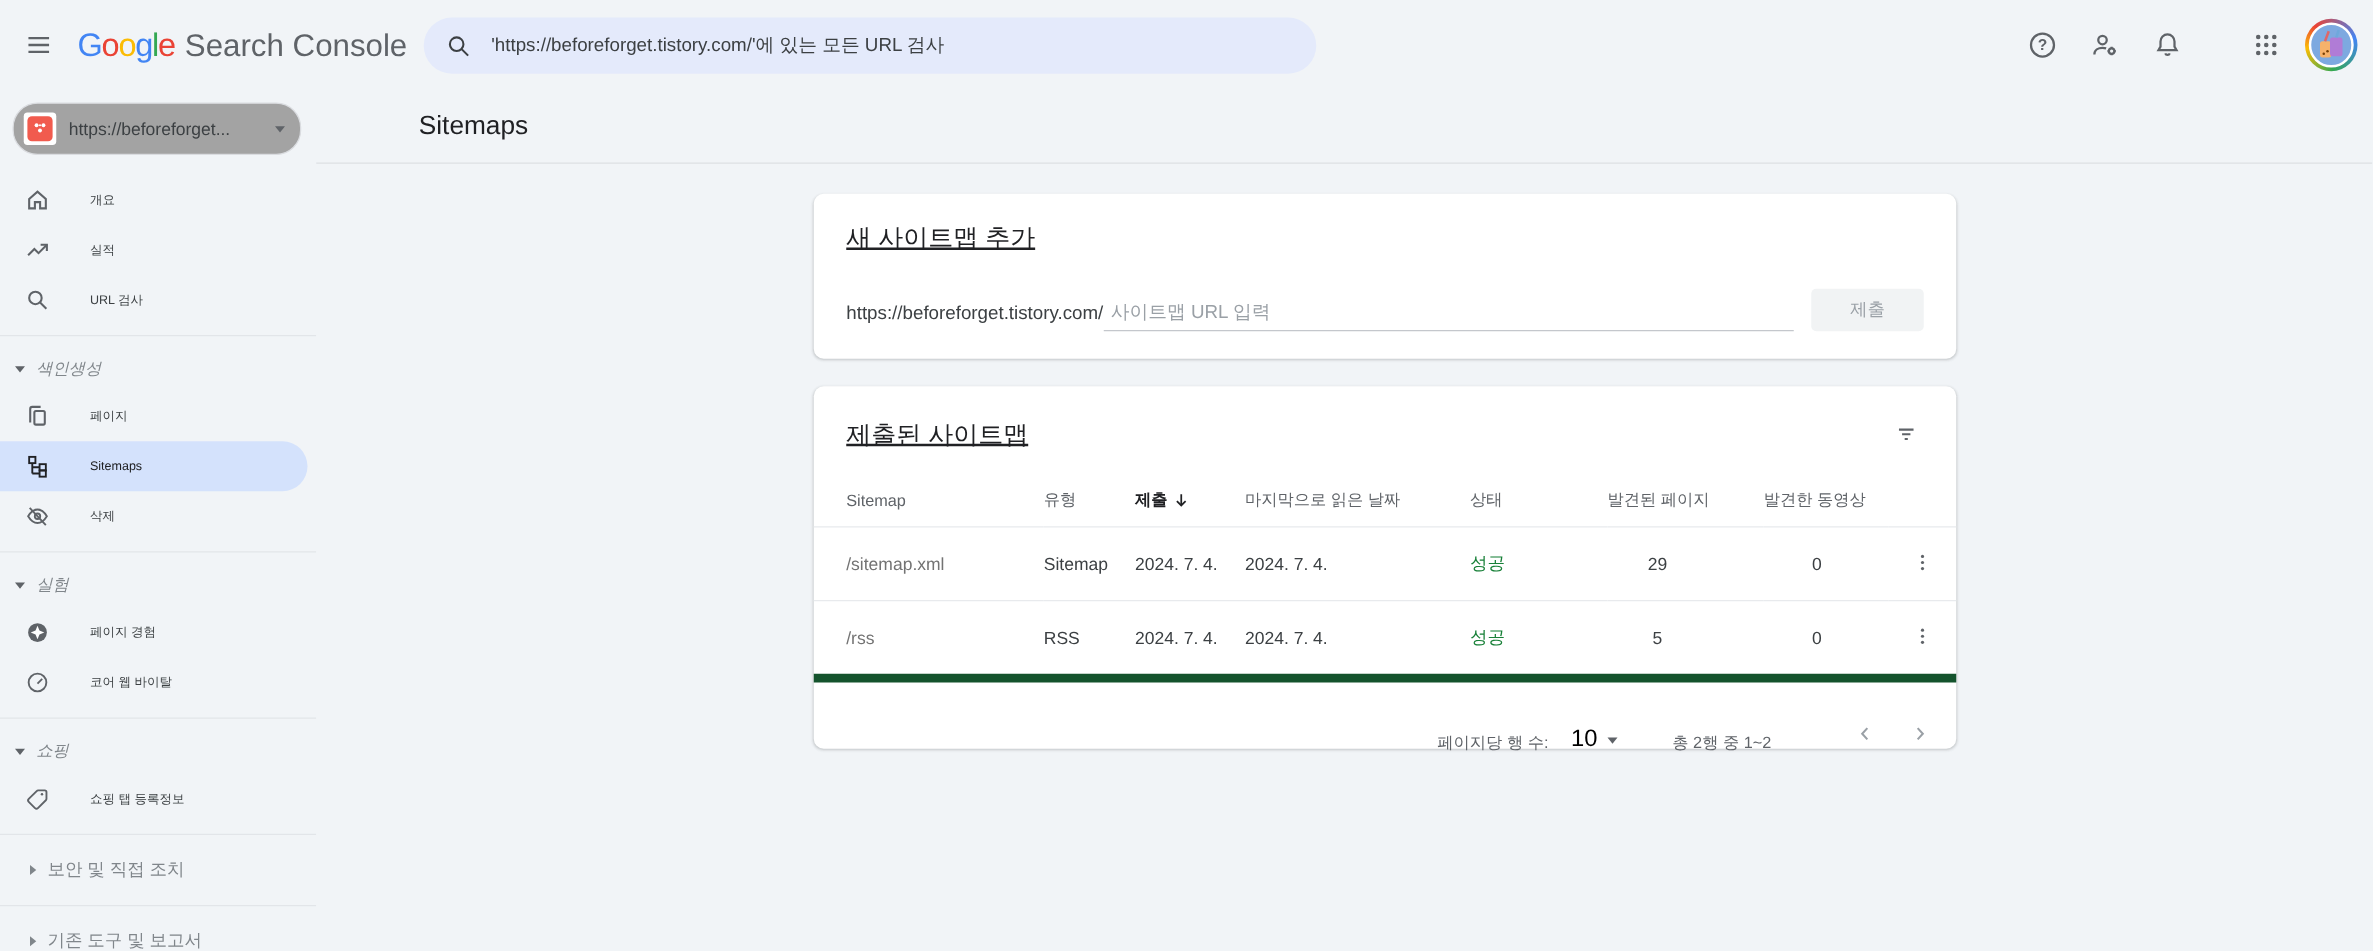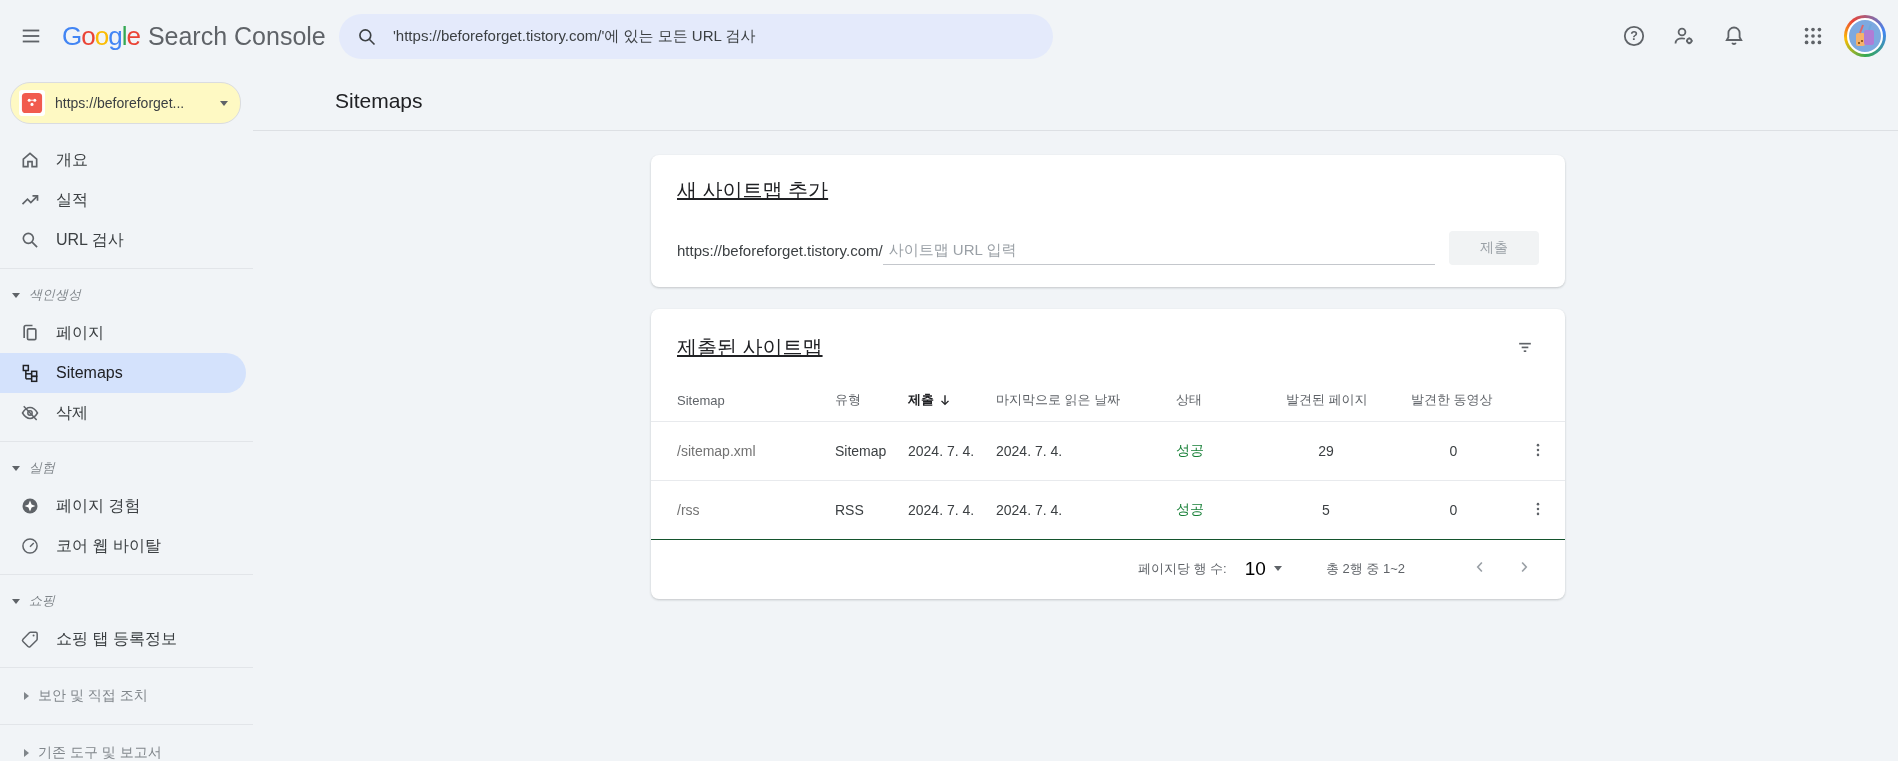--- a/index.html
+++ b/index.html
@@ -16,27 +16,27 @@
   .logo .product{font-size:25px;color:#5f6368;margin-left:8px;font-weight:400;}
   .searchpill{position:absolute;left:339px;top:14px;width:714px;height:45px;background:#e4eafb;border-radius:23px;display:flex;align-items:center;padding:0 18px;box-sizing:border-box;}
   .searchpill input{flex:1;border:none;background:transparent;outline:none;font-size:15px;color:#3c4043;margin-left:14px;font-family:inherit;}
   .top-right{position:absolute;right:12px;top:0;height:72px;display:flex;align-items:center;gap:14px;}
   .top-right .gap{width:16px;}
   .avatar{width:42px;height:42px;border-radius:50%;background:conic-gradient(from -40deg,#ea4335,#4285f4 32%,#34a853 60%,#fbbc05 84%,#ea4335);display:flex;align-items:center;justify-content:center;cursor:pointer;}
   .avatar-inner{width:36px;height:36px;border-radius:50%;background:#7da9e0;border:2px solid #fff;box-sizing:border-box;overflow:hidden;display:flex;align-items:center;justify-content:center;}
 
   
   .sidebar{position:absolute;top:72px;left:0;width:253px;bottom:0;overflow:hidden;}
-  .property{margin:10px 12px 0 10px;height:40px;background:#fef9c3;border:1px solid #dadce0;border-radius:20px;display:flex;align-items:center;padding:0 12px 0 8px;cursor:pointer;}
+  .property{margin:10px 12px 0 10px;height:40px;background:#a3a3a3;border:1px solid #dadce0;border-radius:20px;display:flex;align-items:center;padding:0 12px 0 8px;cursor:pointer;}
   .favicon{width:26px;height:26px;background:#fff;border-radius:3px;display:flex;align-items:center;justify-content:center;}
   .property .plabel{font-size:14px;color:#3c4043;margin-left:10px;font-weight:500;}
   .caret-down{width:0;height:0;border-left:4.5px solid transparent;border-right:4.5px solid transparent;border-top:5.5px solid #5f6368;margin-left:auto;}
   .nav{margin-top:16px;}
   .navitem{height:40px;display:flex;align-items:center;padding-left:20px;cursor:pointer;color:#3c4043;}
-  .navitem .nlabel{font-size:16px;margin-left:16px;}
+  .navitem .nlabel{font-size:10px;margin-left:32px;}
   .navitem.selected{background:#d4e2fc;border-radius:0 20px 20px 0;width:246px;box-sizing:border-box;color:#202124;}
   .navitem.selected .nlabel{font-weight:500;}
   .sdivider{height:1px;background:#e2e5e9;margin:8px 0;}
   .sechead{height:36px;display:flex;align-items:center;padding-left:12px;cursor:pointer;font-style:italic;}
   .sechead .slabel{font-size:13px;color:#80868b;margin-left:9px;}
   .caret-right{width:0;height:0;border-top:4.5px solid transparent;border-bottom:4.5px solid transparent;border-left:5.5px solid #80868b;}
   .collapsed-item{height:40px;display:flex;align-items:center;padding-left:12px;cursor:pointer;margin-left:12px;}
   .collapsed-item .slabel{font-size:14px;color:#80868b;margin-left:9px;}
 
   
@@ -61,21 +61,21 @@
   th.sorted{color:#202124;font-weight:700;}
   th .sortwrap{display:inline-flex;align-items:center;gap:4px;}
   tbody td{font-size:14px;color:#3c4043;height:58px;border-top:1px solid #e8eaed;vertical-align:middle;padding:0;}
   td.path{color:#737373;}
   td.status{color:#188038;}
   td.num{text-align:center;}
   td.num.pages{padding-right:45px;}
   td.num.videos{padding-right:15px;}
   td.menu{text-align:center;}
   .kebab{background:none;border:none;cursor:pointer;padding:4px;}
-  .tfooter{height:57px;border-top:1px solid #14532d;display:flex;align-items:center;justify-content:flex-end;padding-right:28px;font-size:13px;color:#5f6368;}
+  .tfooter{height:57px;border-top:7px solid #14532d;display:flex;align-items:flex-end;justify-content:flex-end;padding-right:16px;font-size:13px;color:#5f6368;}
   .rpp-label{margin-right:18px;}
   .rpp-select{display:flex;align-items:center;gap:8px;cursor:pointer;color:#000000;margin-right:44px;font-size:19px;}
   .range{margin-right:44px;color:#5f6368;}
   .pagebtn{background:none;border:none;cursor:pointer;padding:4px;margin-left:18px;}
 </style>
 </head>
 <body>
 
 <div class="app">
 

